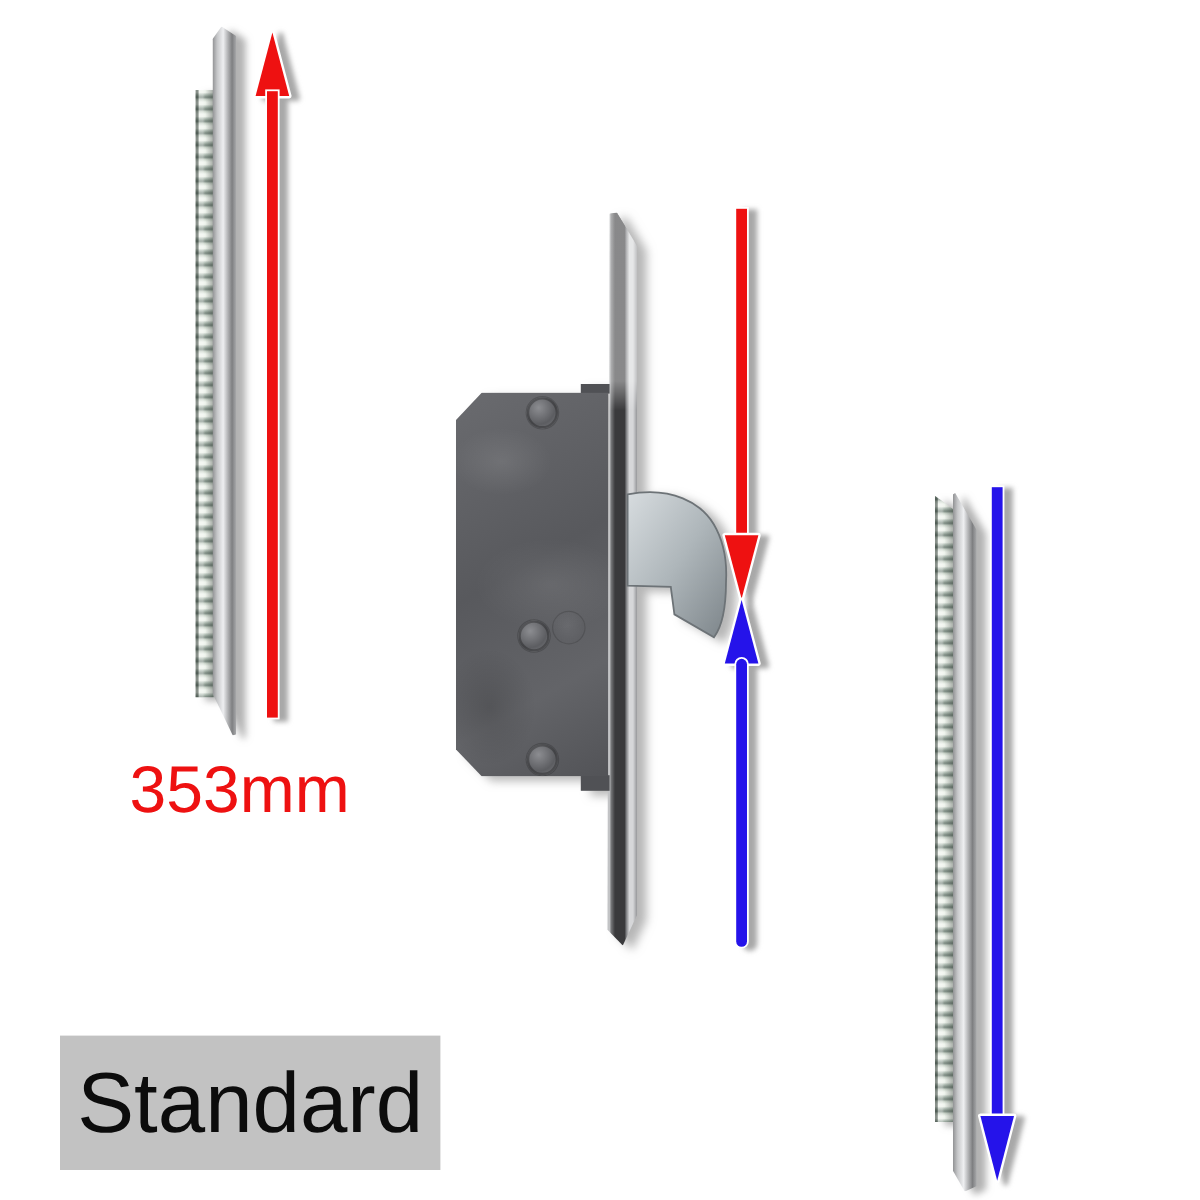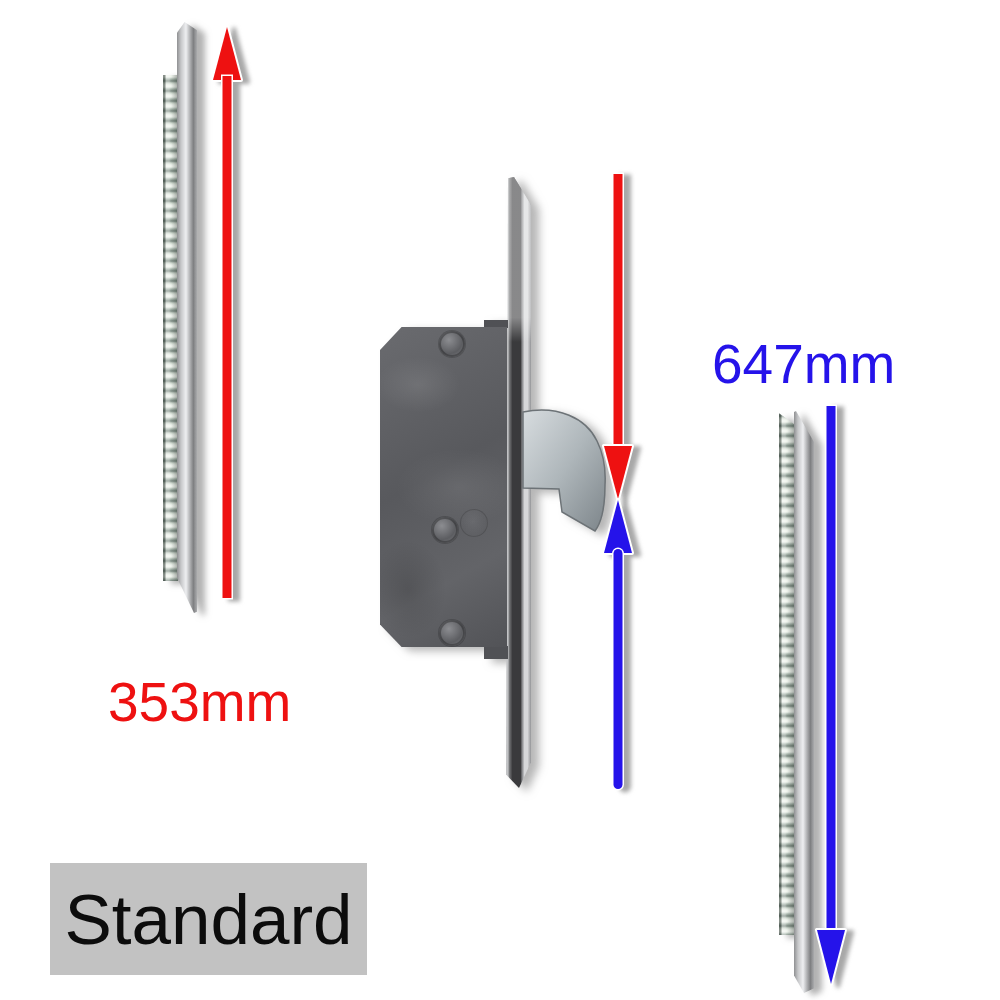--- a/index.html
+++ b/index.html
@@ -80,21 +80,21 @@
   <div class="abs strip strip-left" style="left:163px;top:22px;width:34px;height:591px;">
     <div class="abs teeth" style="left:0;top:53px;width:15px;height:506px;"></div>
     <div class="abs bar" style="left:14px;top:0;width:20px;height:591px;"></div>
   </div>
 
   <svg class="abs arrow" style="left:202px;top:20px;" width="50" height="584" viewBox="0 0 50 584">
     <polygon points="25,7 11,60 39,60" fill="#ee1111" stroke="#ffffff" stroke-width="4" stroke-linejoin="round" paint-order="stroke"></polygon>
     <rect x="20.5" y="56" width="9" height="522" fill="#ee1111" stroke="#ffffff" stroke-width="3" paint-order="stroke"></rect>
   </svg>
 
-  <div class="abs dim-label dim-red" style="left:108px;top:631px;margin-top:44px;">353mm</div>
+  <div class="abs dim-label dim-red" style="left:108px;top:631px;">353mm</div>
 
   <div class="abs assembly">
     <div class="abs faceplate"></div>
     <div class="abs tab" style="left:484px;top:320px;width:24px;height:8px;"></div>
     <div class="abs tab" style="left:484px;top:646px;width:24px;height:13px;"></div>
     <div class="abs gearbox">
       <div class="abs rivet" style="left:59px;top:4px;"></div>
       <div class="abs rivet" style="left:52px;top:190px;"></div>
       <div class="abs rivet" style="left:59px;top:293px;"></div>
       <div class="abs ghost-circle" style="left:80px;top:182px;"></div>
@@ -114,21 +114,20 @@
   <svg class="abs arrow" style="left:593px;top:168px;" width="50" height="336" viewBox="0 0 50 336">
     <rect x="20.5" y="6" width="9" height="278" fill="#ee1111" stroke="#ffffff" stroke-width="3" paint-order="stroke"></rect>
     <polygon points="11,278 39,278 25,331" fill="#ee1111" stroke="#ffffff" stroke-width="4" stroke-linejoin="round" paint-order="stroke"></polygon>
   </svg>
 
   <svg class="abs arrow" style="left:593px;top:493px;" width="50" height="302" viewBox="0 0 50 302">
     <polygon points="25,7 11,60 39,60" fill="#2513ea" stroke="#ffffff" stroke-width="4" stroke-linejoin="round" paint-order="stroke"></polygon>
     <rect x="20.5" y="56" width="9" height="240" rx="4.5" fill="#2513ea" stroke="#ffffff" stroke-width="3" paint-order="stroke"></rect>
   </svg>
 
-  <div class="abs dim-label dim-blue" style="left:712px;top:337px;">647mm</div>
 
   <div class="abs strip strip-right" style="left:779px;top:408px;width:35px;height:585px;">
     <div class="abs teeth" style="left:0;top:2px;width:16px;height:525px;"></div>
     <div class="abs bar" style="left:15px;top:0;width:20px;height:585px;"></div>
   </div>
 
   <svg class="abs arrow" style="left:806px;top:400px;" width="50" height="590" viewBox="0 0 50 590">
     <rect x="20.5" y="6" width="9" height="528" fill="#2513ea" stroke="#ffffff" stroke-width="3" paint-order="stroke"></rect>
     <polygon points="11,530 39,530 25,584" fill="#2513ea" stroke="#ffffff" stroke-width="4" stroke-linejoin="round" paint-order="stroke"></polygon>
   </svg>

